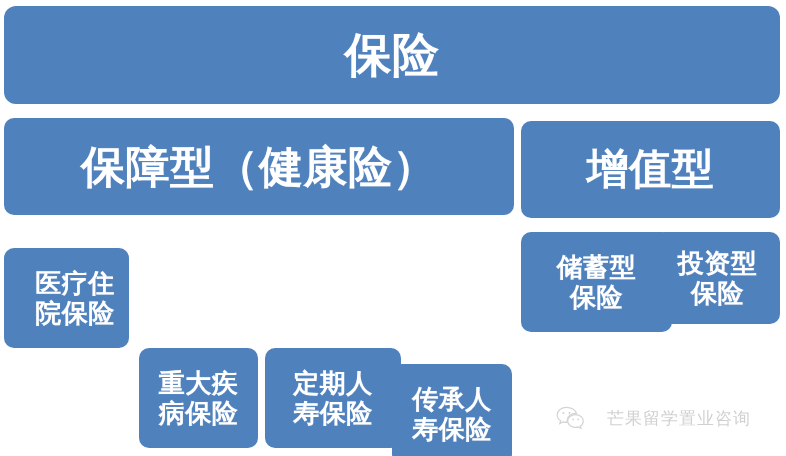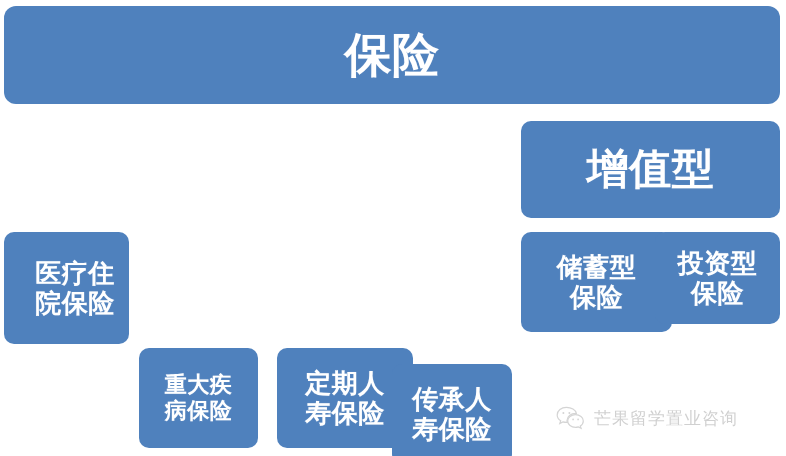--- a/index.html
+++ b/index.html
@@ -53,22 +53,22 @@
     font-size: 44px;
   }
   .lvl2-b {
     left: 521px; top: 121px;
     width: 259px; height: 97px;
     font-size: 42px;
   }
 
   
   .lvl3-a {
-    left: 4px;   top: 232px;
-    width: 125px; height: 112px;
+    left: 4px;   top: 248px;
+    width: 125px; height: 100px;
     font-size: 26px;
     padding-left: 17px;
   }
   .lvl3-b {
     left: 137px; top: 232px;
     width: 376px; height: 100px;
     font-size: 30px;
   }
   .lvl3-c {
     left: 521px; top: 232px;
@@ -78,42 +78,41 @@
   .lvl3-d {
     left: 655px; top: 232px;
     width: 125px; height: 92px;
     font-size: 26px;
   }
 
   
   .lvl4-a {
     left: 139px; top: 348px;
     width: 119px; height: 100px;
-    font-size: 22px;
+    font-size: 26px;
   }
   .lvl4-b {
     left: 265px; top: 348px;
     width: 136px; height: 100px;
     font-size: 26px;
-    margin-left: 12px;
   }
   .lvl4-c {
     left: 392px; top: 364px;
     width: 120px; height: 100px;
     font-size: 26px;
   }
 
   
   #watermark {
     position: absolute;
     left: 556px;
     top: 406px;
     display: flex;
     align-items: center;
-    gap: 9px;
+    gap: 22px;
     opacity: 0.42;
   }
   #watermark .wechat-icon {
     width: 29px;
     height: 25px;
     position: relative;
     flex: 0 0 auto;
   }
   #watermark .wm-text {
     font-size: 17px;
@@ -125,20 +124,23 @@
 </style>
 </head>
 <body>
 
 <div id="diagram">
 
   <div class="node lvl1">
     <span class="label">保险</span>
   </div>
 
+  <div class="node lvl2-a">
+    <span class="label">保障型（健康险）</span>
+  </div>
   <div class="node lvl2-b">
     <span class="label">增值型</span>
   </div>
 
   <div class="node lvl3-a">
     <span class="label">医疗住
 院保险</span>
   </div>
   <div class="node lvl3-c">
     <span class="label">储蓄型

